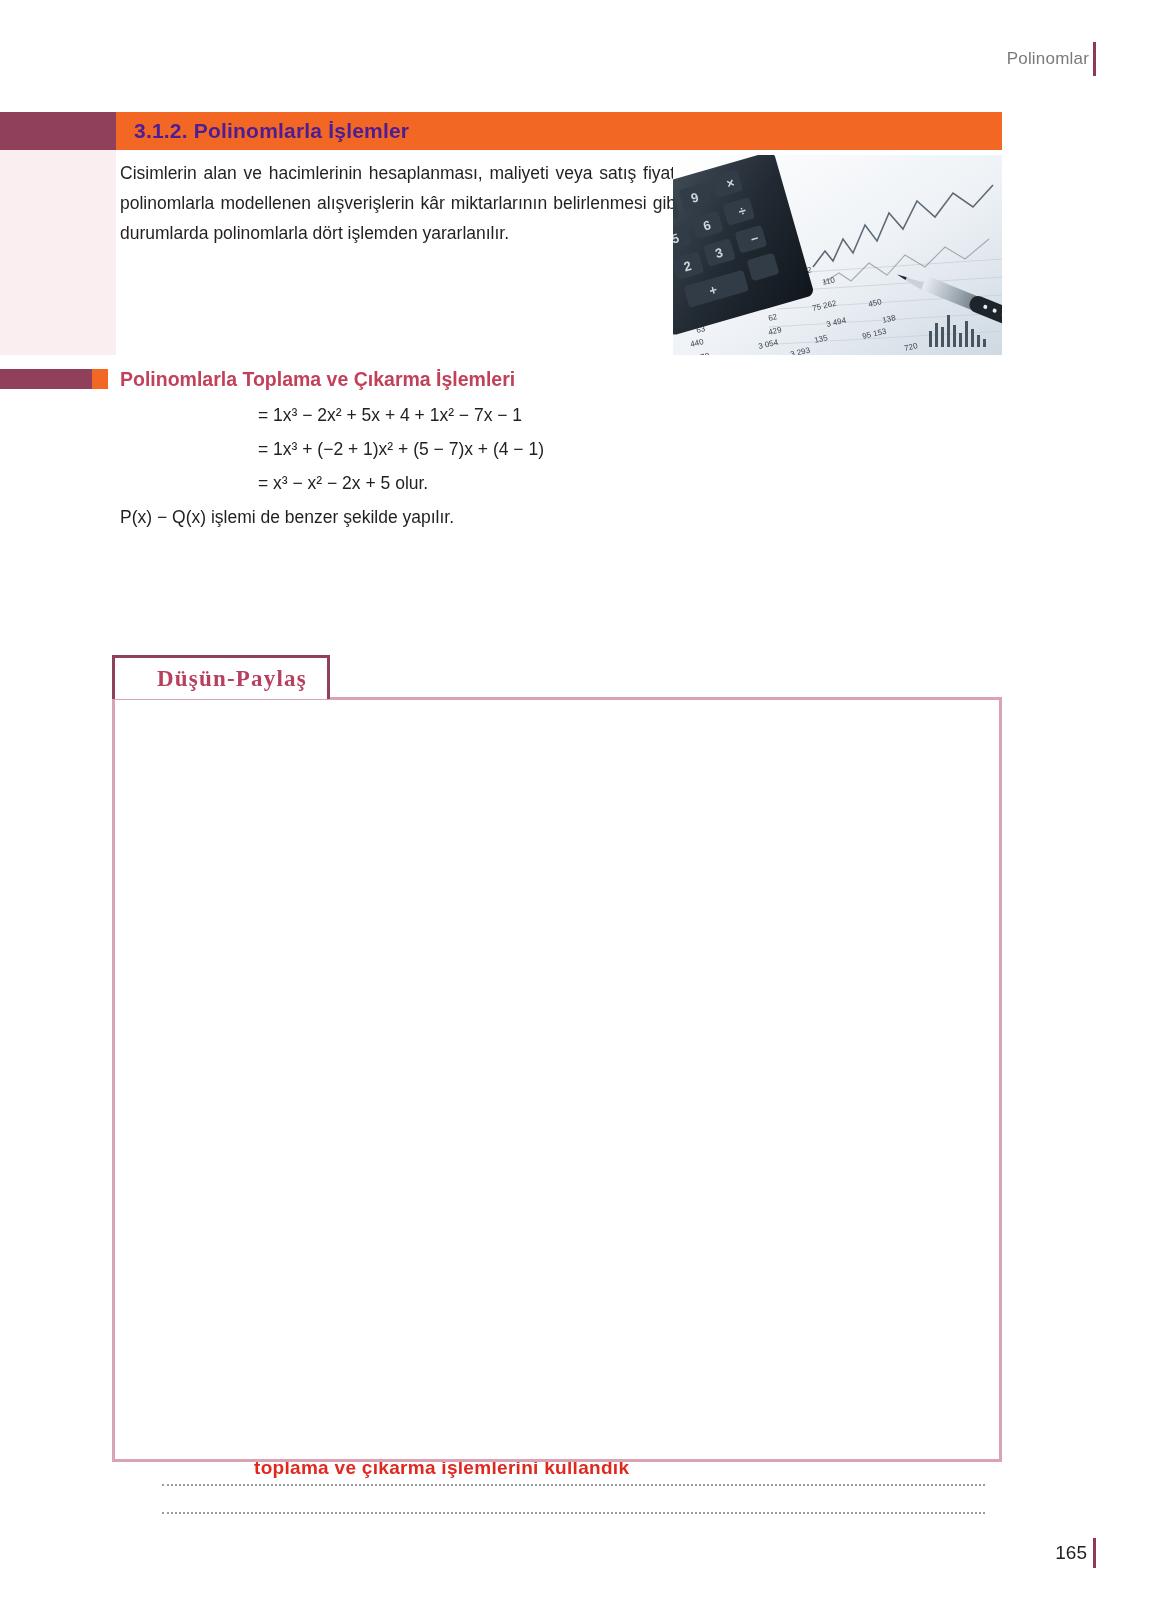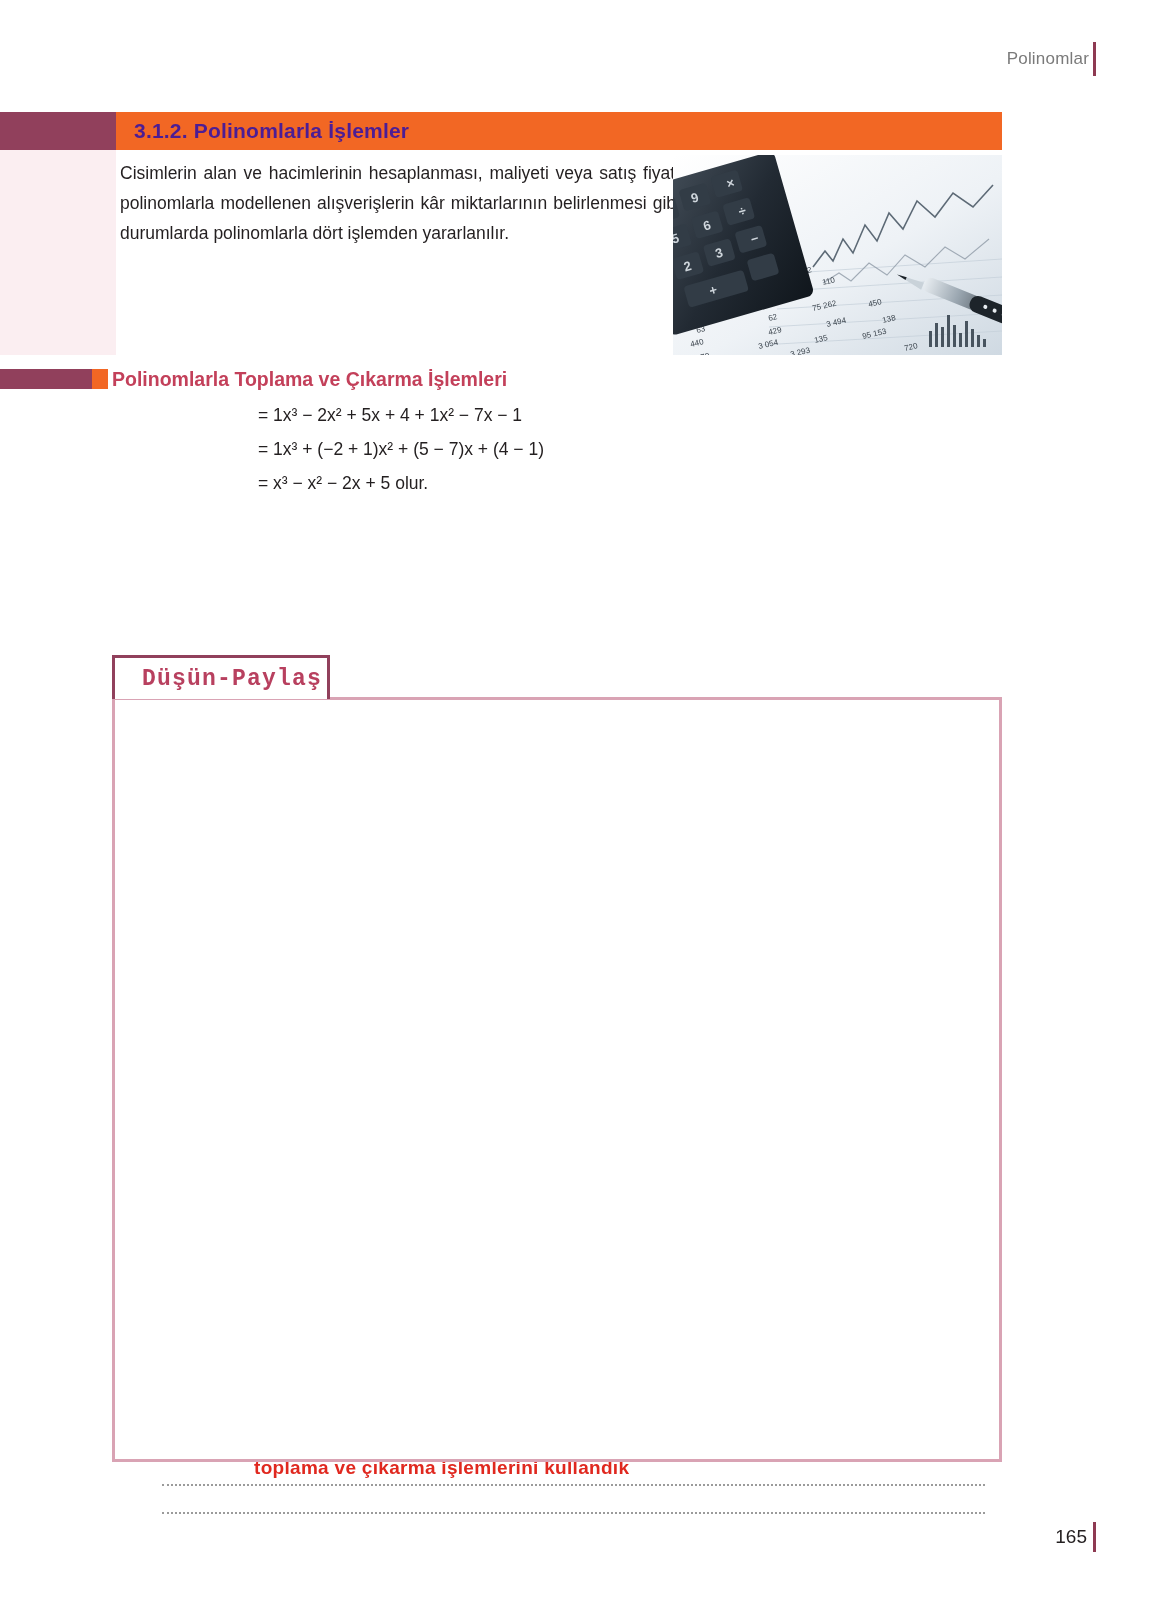--- a/index.html
+++ b/index.html
@@ -111,21 +111,21 @@
     width: 92px;
     height: 20px;
     background: #91405c;
   }
   .subhead-sq {
     width: 16px;
     height: 20px;
     background: #f26724;
   }
   .subhead-text {
-    margin-left: 4px;
+    margin-left: 12px;
     color: #c3405a;
     font-size: 19.5px;
     font-weight: bold;
   }
 
   
   .math {
     position: absolute;
     left: 120px;
     top: 398px;
@@ -147,21 +147,21 @@
     border-bottom: none;
     background: #ffffff;
     box-sizing: border-box;
     display: flex;
     align-items: center;
     justify-content: center;
     z-index: 3;
   }
   .dp-tab-text {
     color: #b8405f;
-    font-family: Liberation Mono, monospace;
+    font-family: Liberation Serif, serif;
     font-size: 23px;
     font-weight: bold;
     letter-spacing: 1.2px;
     margin-left: 22px;
   }
 
   .dp-box {
     position: absolute;
     left: 112px;
     top: 697px;
@@ -244,21 +244,21 @@
     color: #e0281f;
     font-size: 19px;
     white-space: pre;
     letter-spacing: .3px;
   }
 
   
   .pagenum-wrap {
     position: absolute;
     right: 55px;
-    bottom: 72px;
+    bottom: 56px;
     display: flex;
     align-items: center;
     gap: 6px;
   }
   .pagenum {
     font-size: 19px;
     color: #231f20;
   }
   .pagenum-rule {
     width: 3px;
@@ -394,20 +394,21 @@
 <div class="subhead-row">
   <div class="subhead-rule"></div>
   <div class="subhead-sq"></div>
   <span class="subhead-text">Polinomlarla Toplama ve Çıkarma İşlemleri</span>
 </div>
 
 <div class="math">
   <div class="ln ind">= 1x³ − 2x² + 5x + 4 + 1x² − 7x − 1</div>
   <div class="ln ind">= 1x³ + (−2 + 1)x² + (5 − 7)x + (4 − 1)</div>
   <div class="ln ind">= x³ − x² − 2x + 5 olur.</div>
+  <div class="ln">P(x) − Q(x) işlemi de benzer şekilde yapılır.</div>
 </div>
 
 <div class="dp-box"></div>
 <div class="dp-tab">
   <span class="dp-tab-text">Düşün-Paylaş</span>
 </div>
 
 <div class="dp-body">
   <p>Bir tatlı şefi, farkındalık etkinlikleri kapsamında Down (Davn) sendromlu çocuklarla tatlı yapacaktır. Tatlı için tereyağı miktarının 6 katından 25 g eksik şeker ve şeker miktarının 2 katından 50 g fazla un kullanacaktır.</p>
   <p>Bu bilgilerden hareketle aşağıdaki adımları takip ediniz. Ulaştığınız sonuçları arkadaşlarınızla paylaşınız.</p>

